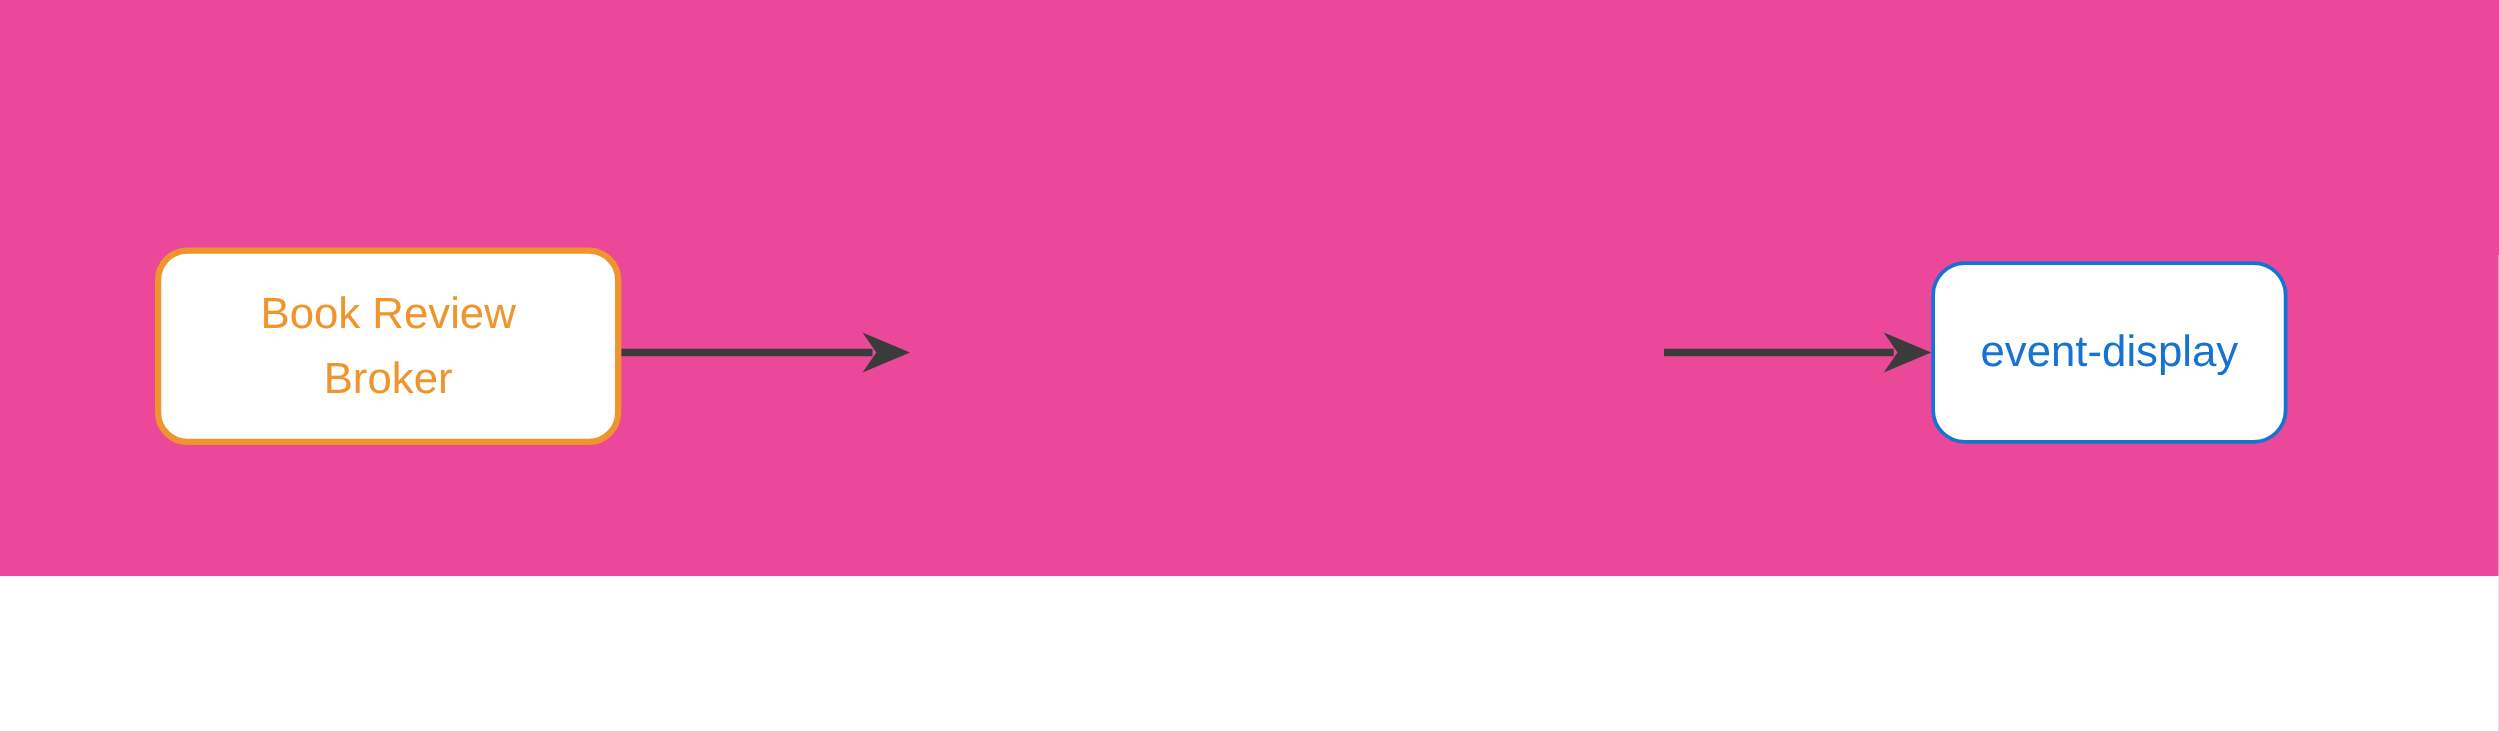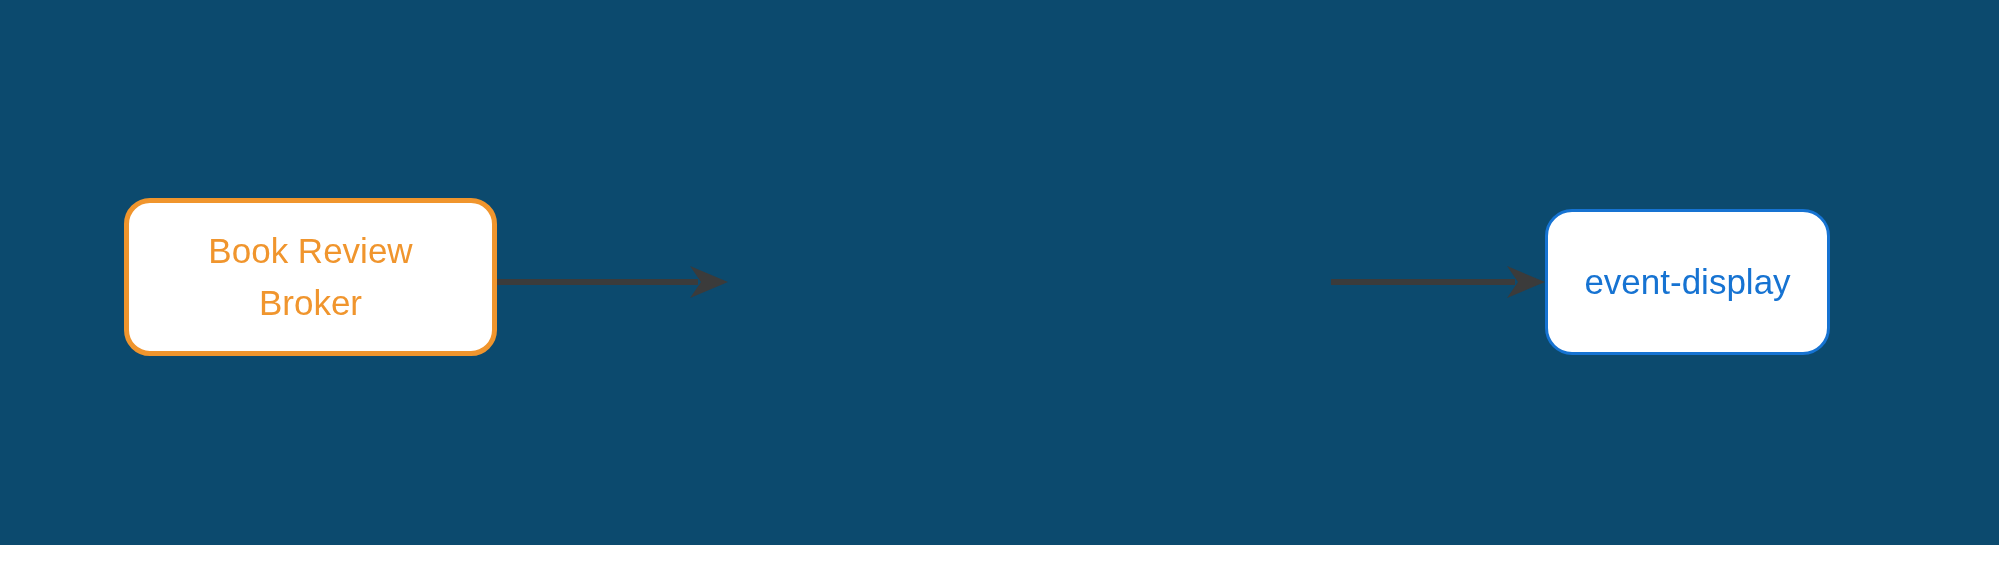--- a/index.html
+++ b/index.html
@@ -3,22 +3,22 @@
 <meta charset="utf-8">
 <style>
   html, body {
     margin: 0;
     padding: 0;
     background: #FFFFFF;
   }
   .stage {
     position: relative;
     width: 1999px;
-    height: 545px;
-    background: #0c4a6e;
+    height: 461px;
+    background: #ec4899;
     font-family: "Liberation Sans", sans-serif;
     overflow: hidden;
   }
   .node {
     position: absolute;
     box-sizing: border-box;
     background: #FFFFFF;
     display: flex;
     align-items: center;
     justify-content: center;

